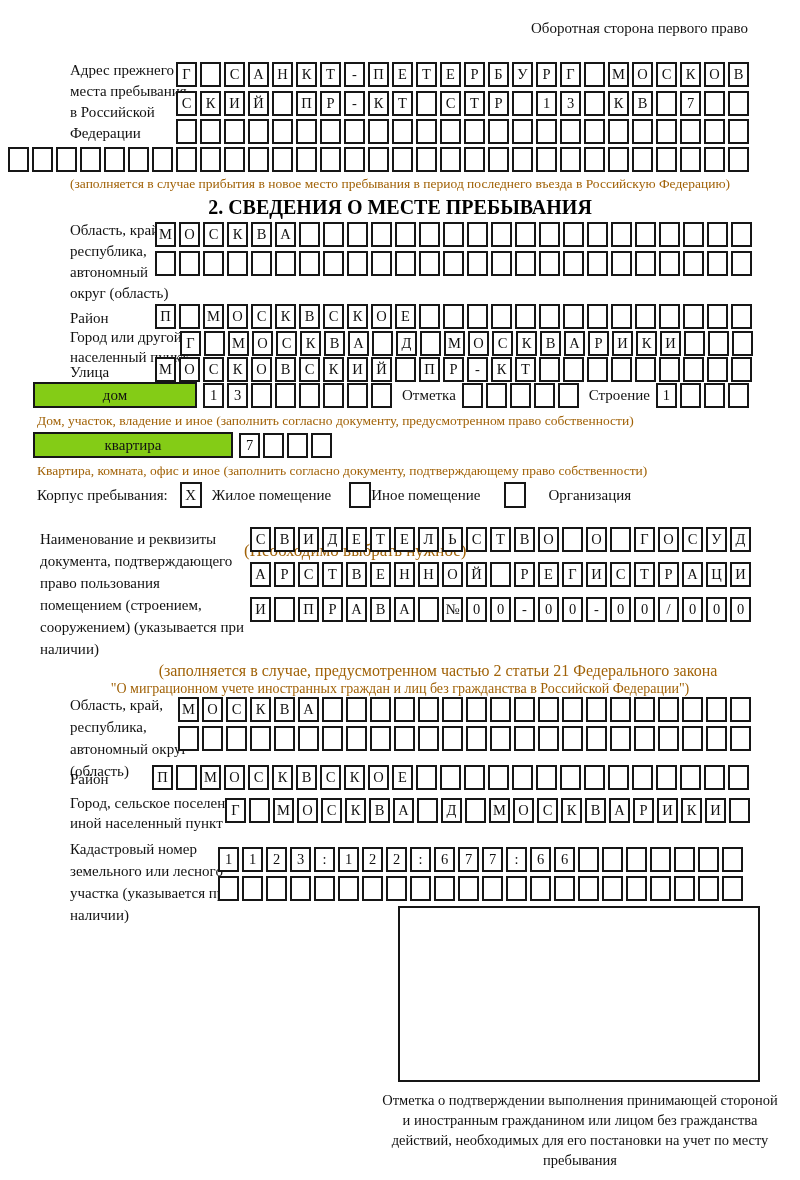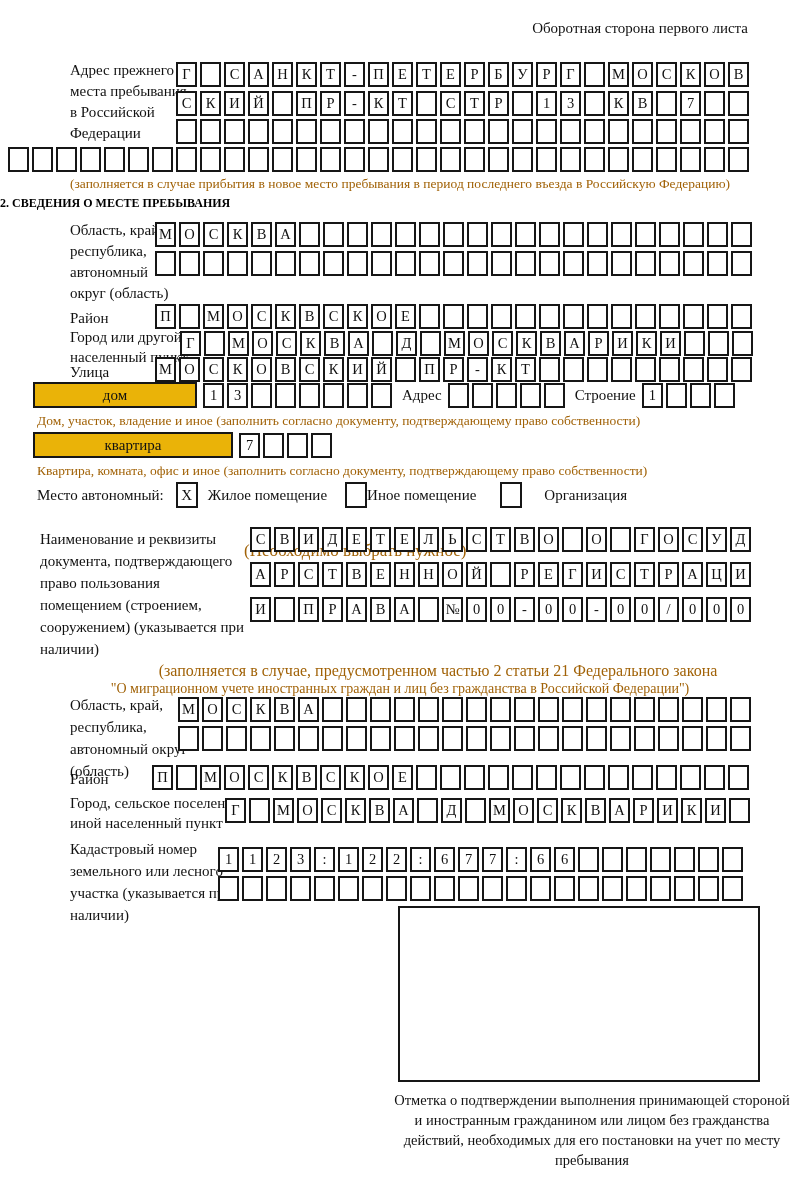--- a/index.html
+++ b/index.html
@@ -3,47 +3,47 @@
 <meta charset="utf-8">
 <style>
   html,body{margin:0;padding:0;background:#fff;}
   .page{
     position:relative;width:800px;height:1180px;background:#fff;color:#111;
     font-family:"Liberation Serif","DejaVu Serif",serif;overflow:hidden;
   }
   .lbl{position:absolute;font-size:15px;line-height:21px;color:#111;}
   .note{position:absolute;font-size:13.5px;line-height:18px;color:#a16207;}
   .center{left:0;width:100%;text-align:center;}
-  .title{position:absolute;left:0;width:100%;text-align:left;font-weight:bold;font-size:12px;color:#000;}
+  .title{position:absolute;left:0;width:100%;text-align:center;font-weight:bold;font-size:20px;color:#000;}
   .cellrow{position:absolute;display:flex;gap:3px;}
   .cellgroup{display:flex;gap:3px;}
   .cell{
     box-sizing:border-box;flex:0 0 21px;width:21px;height:25px;
     border:2px solid #161616;display:flex;align-items:center;justify-content:center;
     font-size:14.5px;line-height:1;background:#fff;
   }
   .inlinerow{position:absolute;display:flex;align-items:center;font-size:15px;}
   .bigbox{
     box-sizing:border-box;border:2px solid #161616;height:26px;
-    display:flex;align-items:center;justify-content:center;font-size:15px;background:#eab308;
+    display:flex;align-items:center;justify-content:center;font-size:15px;background:#84cc16;
   }
   .inl-lbl{margin-left:10px;margin-right:6px;white-space:nowrap;}
   .checkbox{
     box-sizing:border-box;width:22px;height:26px;border:2px solid #161616;
     display:inline-flex;align-items:center;justify-content:center;font-size:15px;background:#fff;
   }
   .stampbox{position:absolute;box-sizing:border-box;border:2px solid #161616;background:#fff;}
   .stampnote{position:absolute;font-size:14.5px;line-height:20px;text-align:center;color:#111;}
 </style>
 </head>
 <body>
 
 <div class="page">
 
-  <div class="lbl" style="top:18px;right:52px;white-space:nowrap;">Оборотная сторона первого листа</div>
+  <div class="lbl" style="top:18px;right:52px;white-space:nowrap;">Оборотная сторона первого право</div>
 
   <div class="lbl" style="left:70px;top:60px;width:120px;">Адрес прежнего места пребывания в Российской Федерации</div>
   <div class="cellrow" style="left:176px;top:62px;">
       <span class="cell">Г</span>
       <span class="cell"></span>
       <span class="cell">С</span>
       <span class="cell">А</span>
       <span class="cell">Н</span>
       <span class="cell">К</span>
       <span class="cell">Т</span>
@@ -301,51 +301,51 @@
     <div class="cellgroup" style="margin-left:6px;">
         <span class="cell">1</span>
         <span class="cell">3</span>
         <span class="cell"></span>
         <span class="cell"></span>
         <span class="cell"></span>
         <span class="cell"></span>
         <span class="cell"></span>
         <span class="cell"></span>
       </div>
-    <span class="inl-lbl">Адрес</span>
+    <span class="inl-lbl">Отметка</span>
     <div class="cellgroup">
         <span class="cell"></span>
         <span class="cell"></span>
         <span class="cell"></span>
         <span class="cell"></span>
         <span class="cell"></span>
       </div>
     <span class="inl-lbl">Строение</span>
     <div class="cellgroup">
         <span class="cell">1</span>
         <span class="cell"></span>
         <span class="cell"></span>
         <span class="cell"></span>
       </div>
   </div>
-  <div class="note" style="left:37px;top:412px;">Дом, участок, владение и иное (заполнить согласно документу, подтверждающему право собственности)</div>
+  <div class="note" style="left:37px;top:412px;">Дом, участок, владение и иное (заполнить согласно документу, предусмотренном право собственности)</div>
 
   <div class="inlinerow" style="left:33px;top:432px;">
     <div class="bigbox" style="width:200px;">квартира</div>
     <div class="cellgroup" style="margin-left:6px;">
         <span class="cell">7</span>
         <span class="cell"></span>
         <span class="cell"></span>
         <span class="cell"></span>
       </div>
   </div>
   <div class="note" style="left:37px;top:462px;">Квартира, комната, офис и иное (заполнить согласно документу, подтверждающему право собственности)</div>
 
   <div class="inlinerow" style="left:37px;top:482px;">
-    <span>Место автономный:</span>
+    <span>Корпус пребывания:</span>
     <span class="checkbox" style="margin-left:12px;">X</span>
     <span style="margin-left:10px;text-align:center;">Жилое помещение</span>
     <span class="checkbox" style="margin-left:18px;"></span>
     <span style="">Иное помещение</span>
     <span class="checkbox" style="margin-left:24px;"></span>
     <span style="margin-left:22px;text-align:center;">Организация</span>
   </div>
   <div class="note" style="left:244px;top:532px;font-size:17px;margin-top:10px;">(Необходимо выбрать нужное)</div>
 
   <div class="lbl" style="left:40px;top:528px;width:205px;line-height:22px;">Наименование и реквизиты документа, подтверждающего право пользования помещением (строением, сооружением) (указывается при наличии)</div>
@@ -575,15 +575,15 @@
       <span class="cell"></span>
       <span class="cell"></span>
       <span class="cell"></span>
       <span class="cell"></span>
       <span class="cell"></span>
       <span class="cell"></span>
       <span class="cell"></span>
     </div>
 
   <div class="stampbox" style="left:398px;top:906px;width:362px;height:176px;"></div>
-  <div class="stampnote" style="left:392px;top:1090px;width:400px;text-align:center;">Отметка о подтверждении выполнения принимающей стороной и иностранным гражданином или лицом без гражданства действий, необходимых для его постановки на учет по месту пребывания</div>
+  <div class="stampnote" style="left:380px;top:1090px;width:400px;text-align:center;">Отметка о подтверждении выполнения принимающей стороной и иностранным гражданином или лицом без гражданства действий, необходимых для его постановки на учет по месту пребывания</div>
 
 </div>
 
 </body></html>

